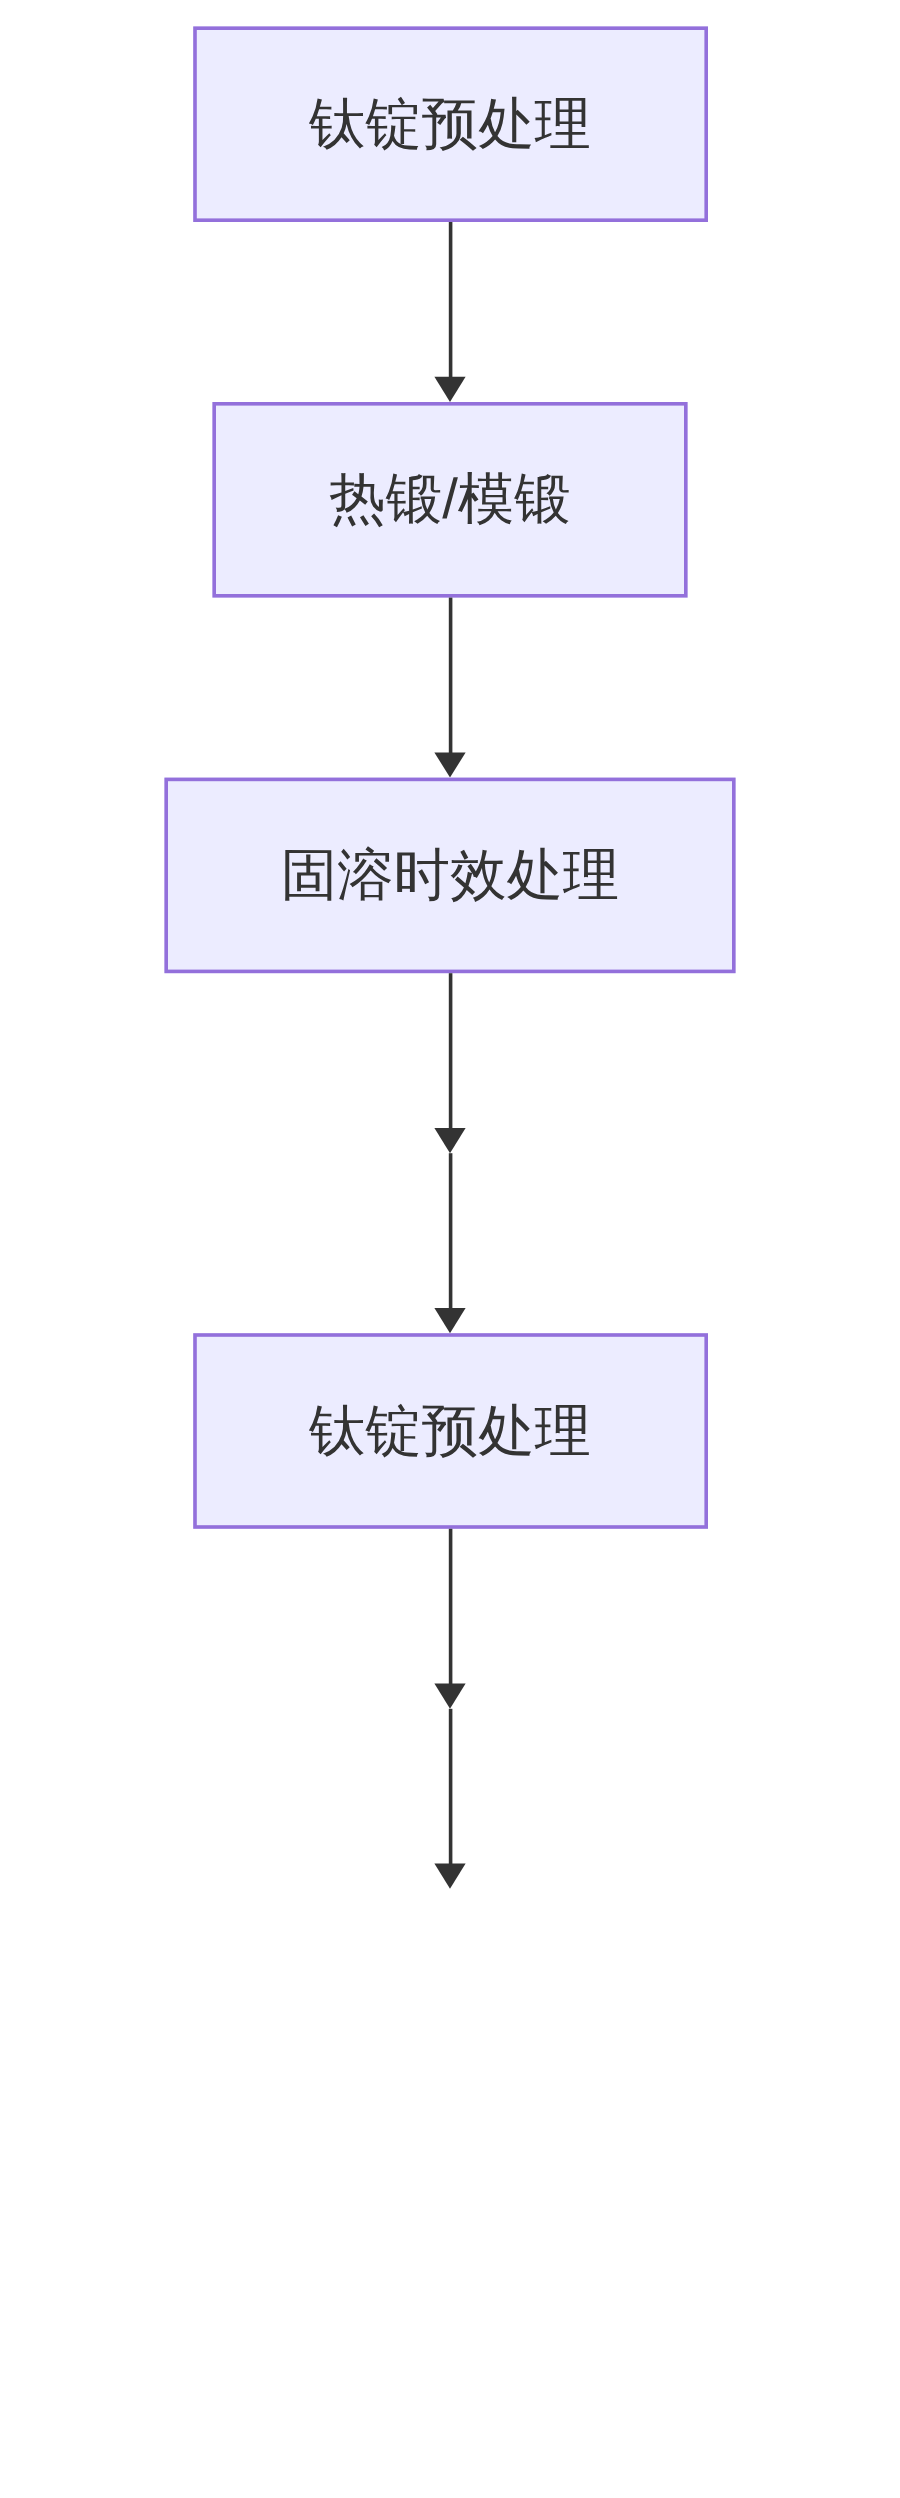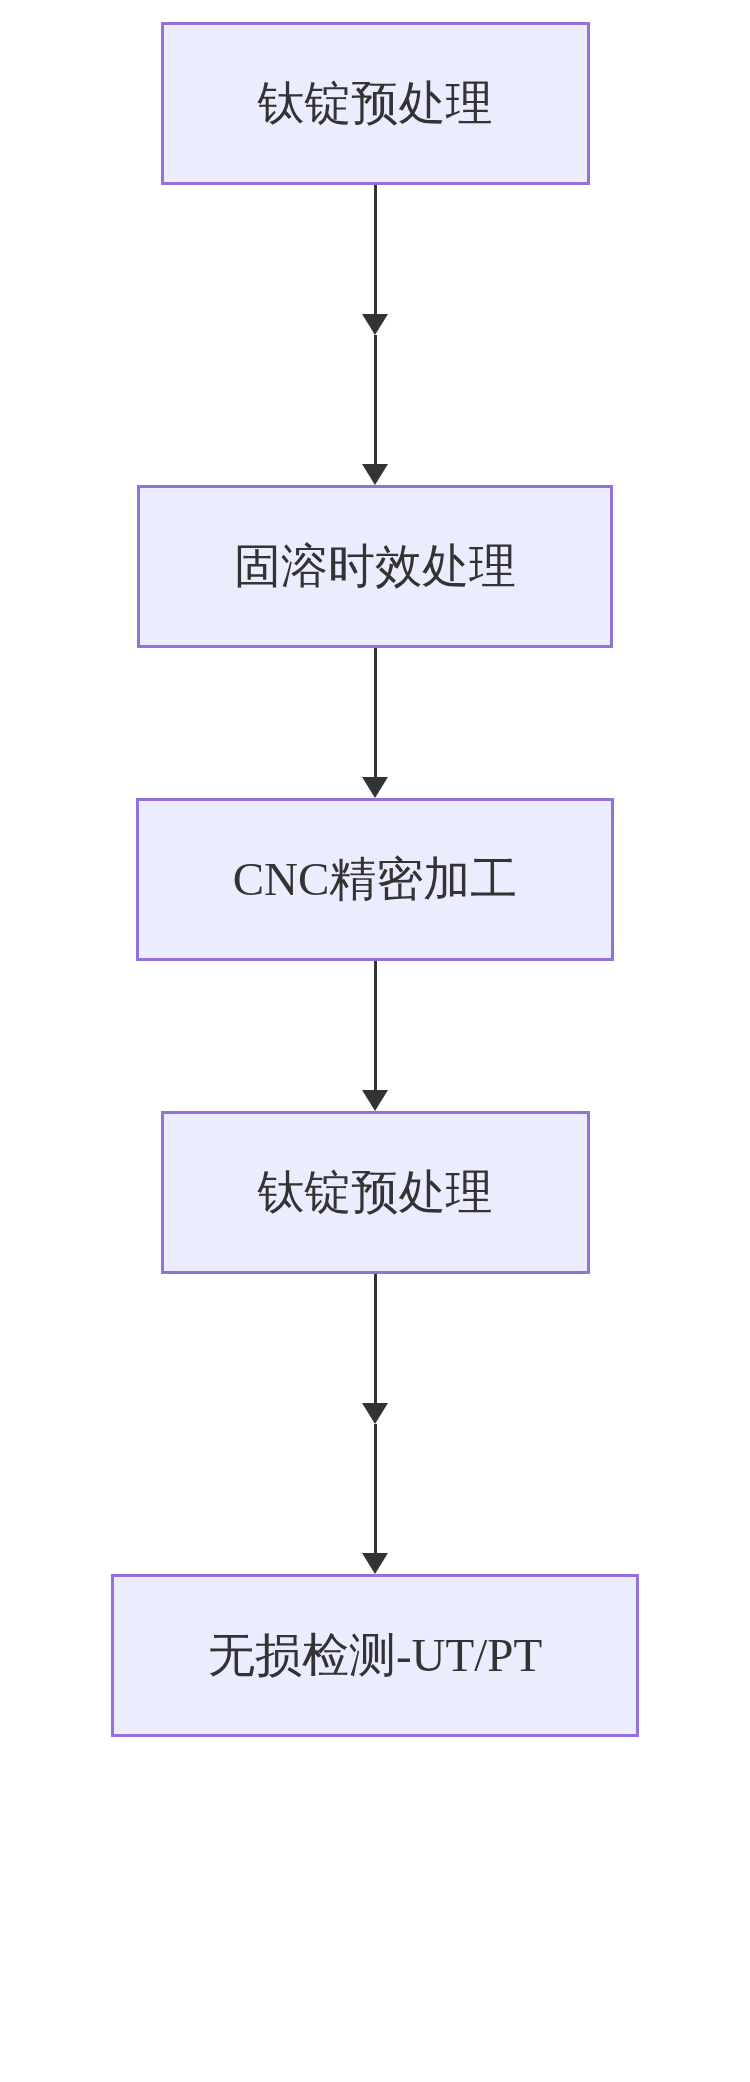--- a/index.html
+++ b/index.html
@@ -18,21 +18,20 @@
   }
   .canvas {
     width: 750px;
     height: 2082px;
     background: var(--background);
     display: flex;
     flex-direction: column;
     align-items: center;
     padding-top: 22px;
     overflow: hidden;
-    font-family: Liberation Serif, serif;
   }
   .flow {
     display: flex;
     flex-direction: column;
     align-items: center;
   }
   .node {
     height: 163px;
     min-height: 163px;
     border: 3px solid var(--node-border);
@@ -75,38 +74,38 @@
 
     <div class="node">
       <span class="node-label">钛锭预处理</span>
     </div>
 
     <div class="edge">
       <div class="edge-shaft"></div>
       <div class="edge-head"></div>
     </div>
 
+    <div class="node">
+      <span class="node-label">热锻/模锻</span>
+    </div>
 
     <div class="edge">
       <div class="edge-shaft"></div>
       <div class="edge-head"></div>
     </div>
 
     <div class="node">
       <span class="node-label">固溶时效处理</span>
     </div>
 
     <div class="edge">
       <div class="edge-shaft"></div>
       <div class="edge-head"></div>
     </div>
 
-    <div class="node">
-      <span class="node-label">CNC精密加工</span>
-    </div>
 
     <div class="edge">
       <div class="edge-shaft"></div>
       <div class="edge-head"></div>
     </div>
 
     <div class="node">
       <span class="node-label">钛锭预处理</span>
     </div>
 
@@ -114,18 +113,15 @@
       <div class="edge-shaft"></div>
       <div class="edge-head"></div>
     </div>
 
 
     <div class="edge">
       <div class="edge-shaft"></div>
       <div class="edge-head"></div>
     </div>
 
-    <div class="node">
-      <span class="node-label">无损检测-UT/PT</span>
-    </div>
 
   </div>
 </div>
 
 </body></html>

